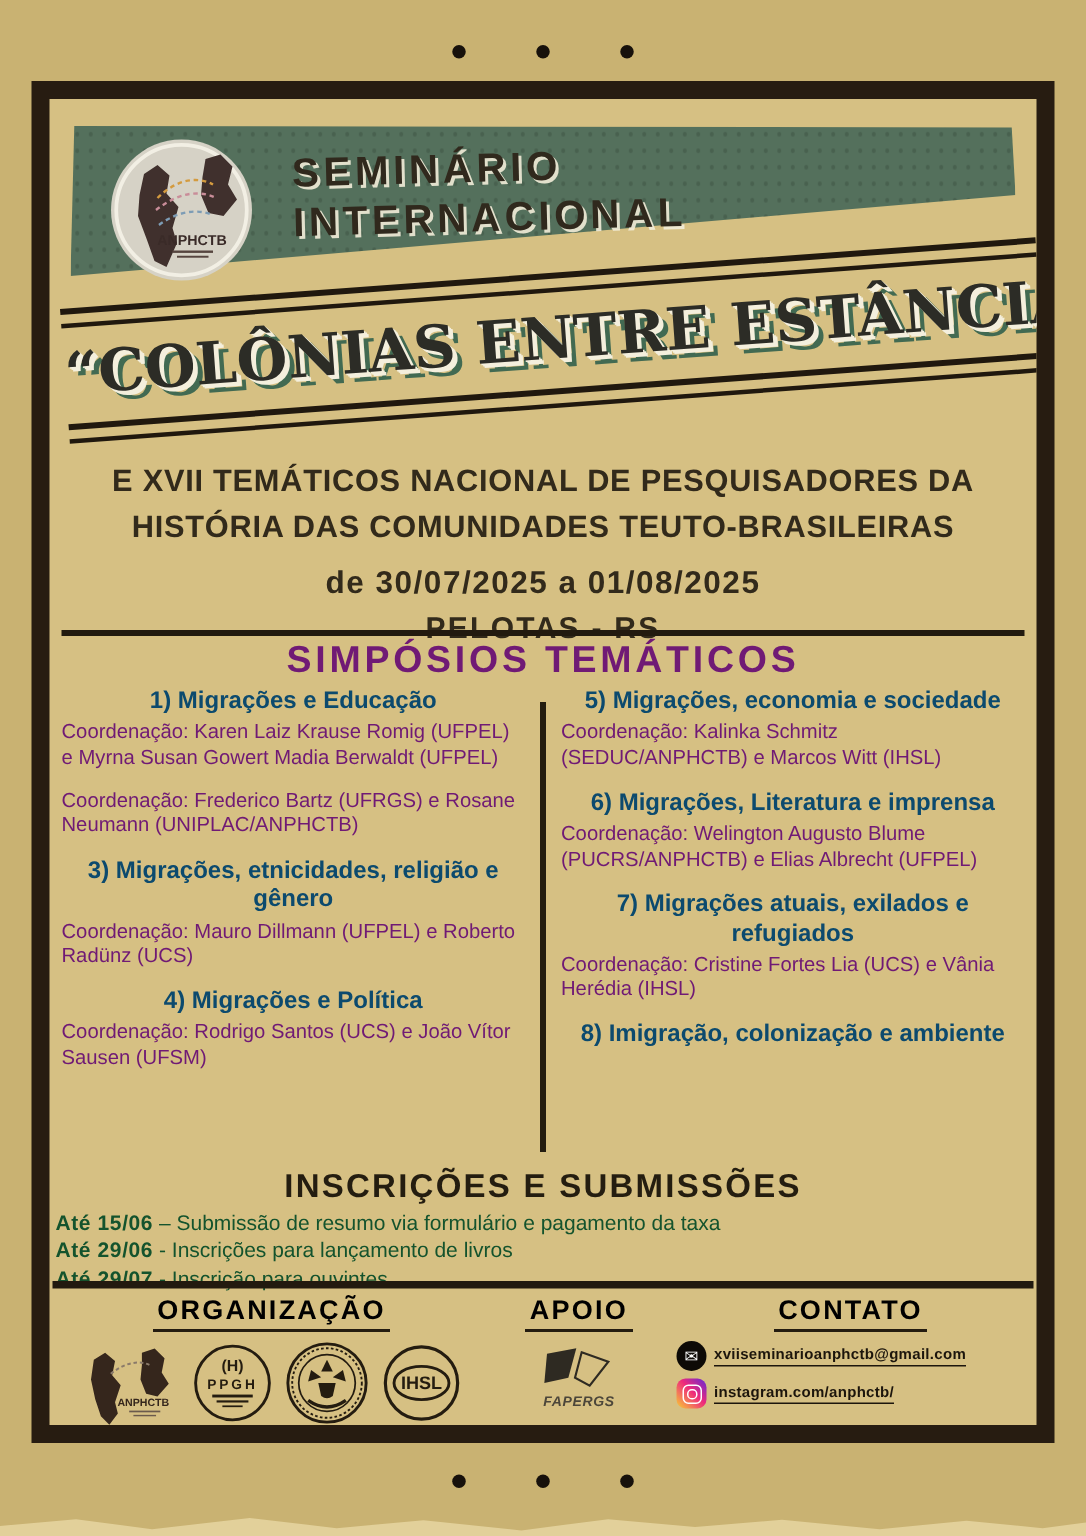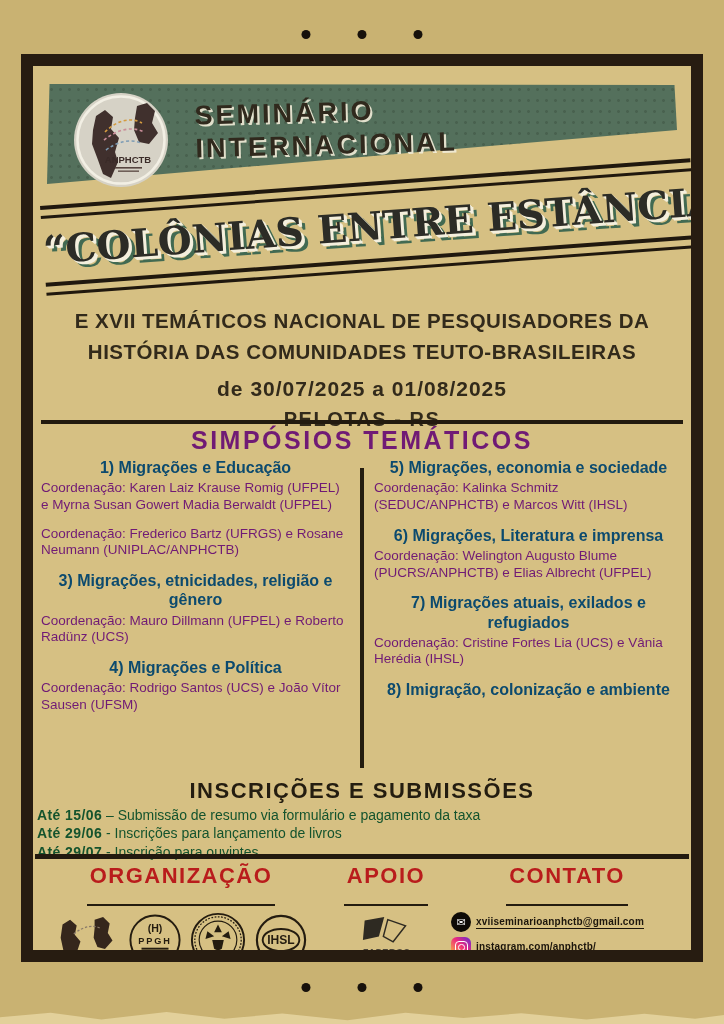--- a/index.html
+++ b/index.html
@@ -50,22 +50,22 @@
   .sym-coord{font-size:13.5px;color:#701a75;line-height:1.24;}
   
   .insc-heading{position:absolute;top:712px;left:0;right:0;text-align:center;
           font-size:22px;font-weight:bold;letter-spacing:1.5px;color:#241d10;}
   .insc-list{position:absolute;top:740px;left:4px;right:8px;font-size:14px;color:#14532d;line-height:1.32;}
   .insc-list .dl{font-weight:bold;letter-spacing:.4px;}
   
   .footer{position:absolute;top:797px;left:8px;right:8px;display:flex;}
   .f-org{width:280px;}.f-apoio{width:130px;}.f-contact{flex:1;}
   .f-head{text-align:center;}
-  .f-head span{display:inline-block;font-weight:bold;font-size:22px;letter-spacing:1.5px;color:#b91c1c;
-          border-bottom:2.5px solid #241c10;padding:0 3px 15px;}
+  .f-head span{display:inline-block;font-weight:bold;font-size:18px;letter-spacing:1.5px;color:#000000;
+          border-bottom:2.5px solid #241c10;padding:0 3px 2px;}
   .logo-row{display:flex;align-items:center;justify-content:center;gap:7px;margin-top:5px;}
   .apoio-logo{display:flex;justify-content:center;margin-top:9px;}
   .c-rows{margin-top:6px;}
   .c-row{display:flex;align-items:center;gap:5px;margin-top:5px;}
   .c-ico-mail{flex:0 0 20px;width:20px;height:20px;border-radius:50%;background:#0d0a06;color:#fff;
           font-size:11px;display:flex;align-items:center;justify-content:center;}
   .c-ico-ig{flex:0 0 20px;width:20px;height:20px;border-radius:6px;position:relative;
           background:linear-gradient(45deg,#f9ce34,#ee2a7b 55%,#6228d7);}
   .c-ico-ig::before{content:"";position:absolute;inset:3.5px;border:1.6px solid #fff;border-radius:4px;}
   .c-ico-ig::after{content:"";position:absolute;left:50%;top:50%;width:4.5px;height:4.5px;margin:-2.8px;

